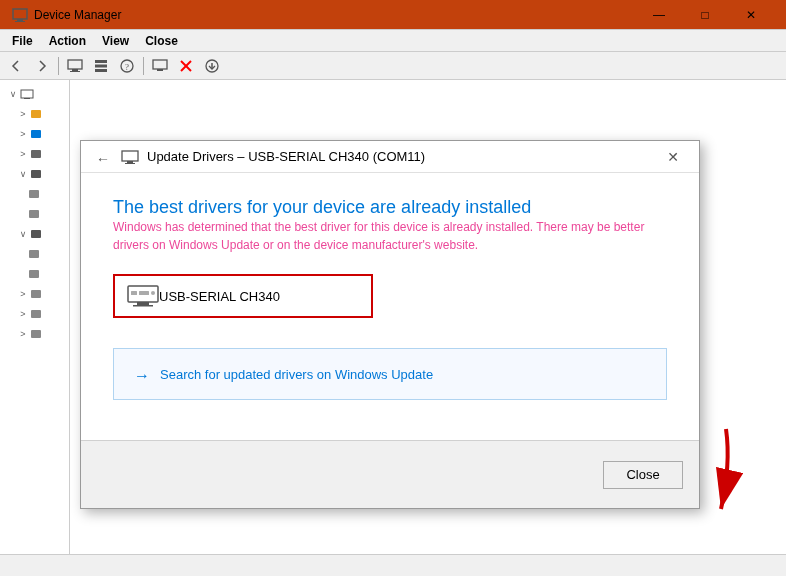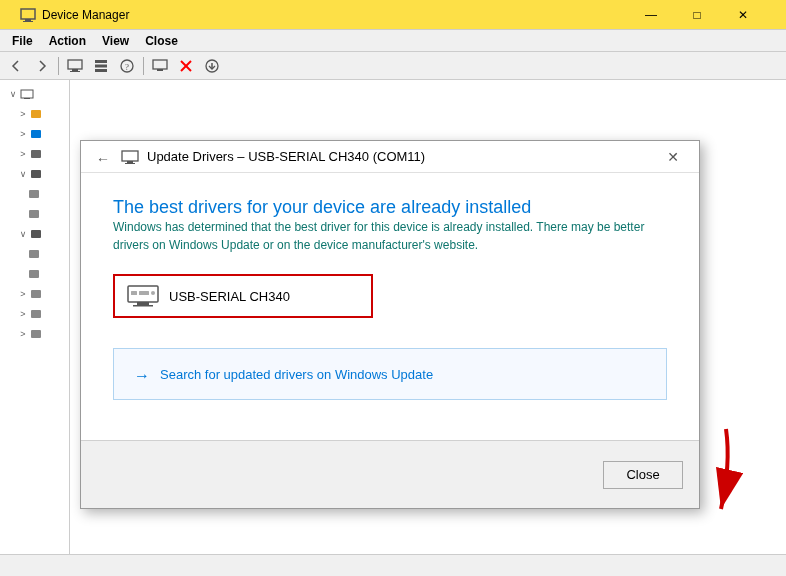--- a/index.html
+++ b/index.html
@@ -9,24 +9,24 @@
       background: #f0f0f0;
       font-family: 'Segoe UI', Tahoma, sans-serif;
       font-size: 12px;
       overflow: hidden;
       position: relative;
     }
 
     
     .title-bar {
       height: 30px;
-      background: #fde047;
-      display: flex;
-      align-items: center;
-      padding: 0 20px;
+      background: #c2410c;
+      display: flex;
+      align-items: center;
+      padding: 0 12px;
       border-bottom: 1px solid #ccc;
       user-select: none;
     }
     .title-bar-icon {
       width: 16px;
       height: 16px;
       margin-right: 6px;
       display: flex; align-items: center; justify-content: center;
     }
     .title-bar-title {
@@ -184,32 +184,31 @@
     .dialog-body {
       padding: 24px 32px 20px 32px;
     }
     .dialog-heading {
       font-size: 18px;
       color: #0078d7;
       font-weight: 400;
     }
     .dialog-desc {
       font-size: 12px;
-      color: #0f766e;
+      color: #ec4899;
       line-height: 1.5;
       margin-bottom: 20px;
     }
 
     
     .device-box {
       border: 2px solid #cc0000;
       padding: 8px 12px;
       display: flex;
       align-items: center;
-      gap: 10px;
       width: 260px;
       margin-bottom: 30px;
     }
     .device-icon {
       width: 32px;
       height: 24px;
       display: flex; align-items: center; justify-content: center;
     }
     .device-name {
       font-size: 13px;

